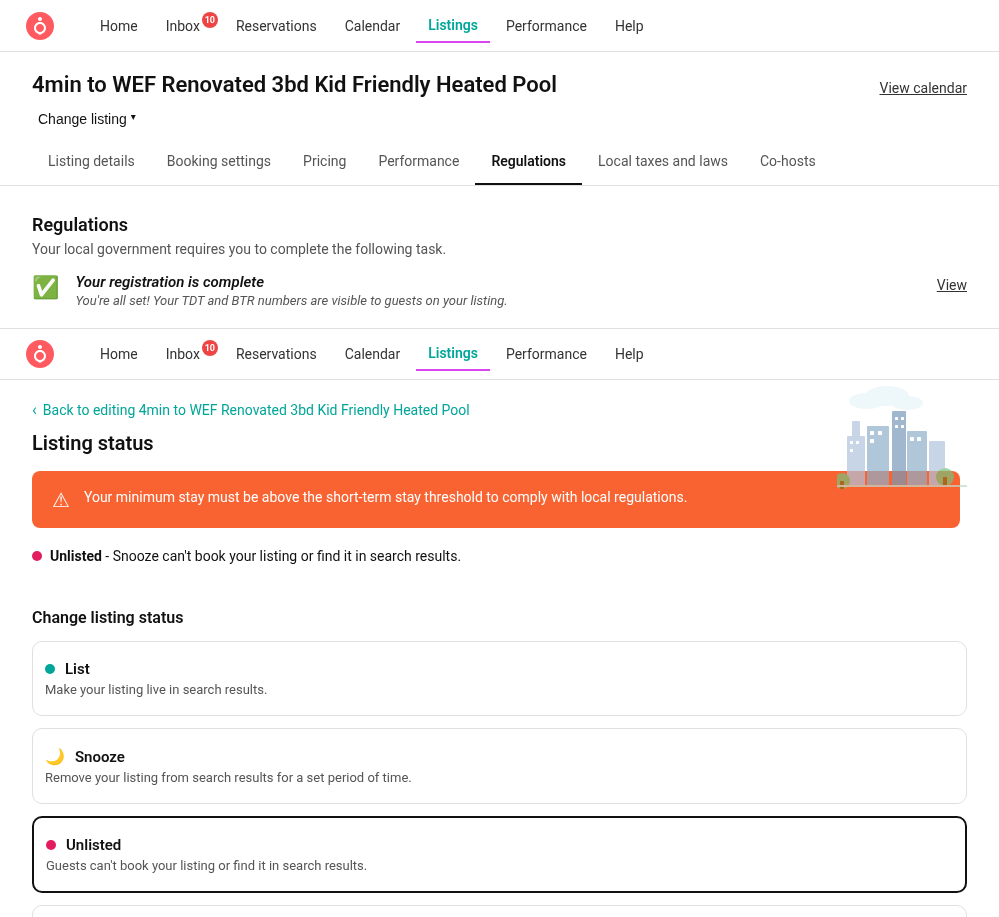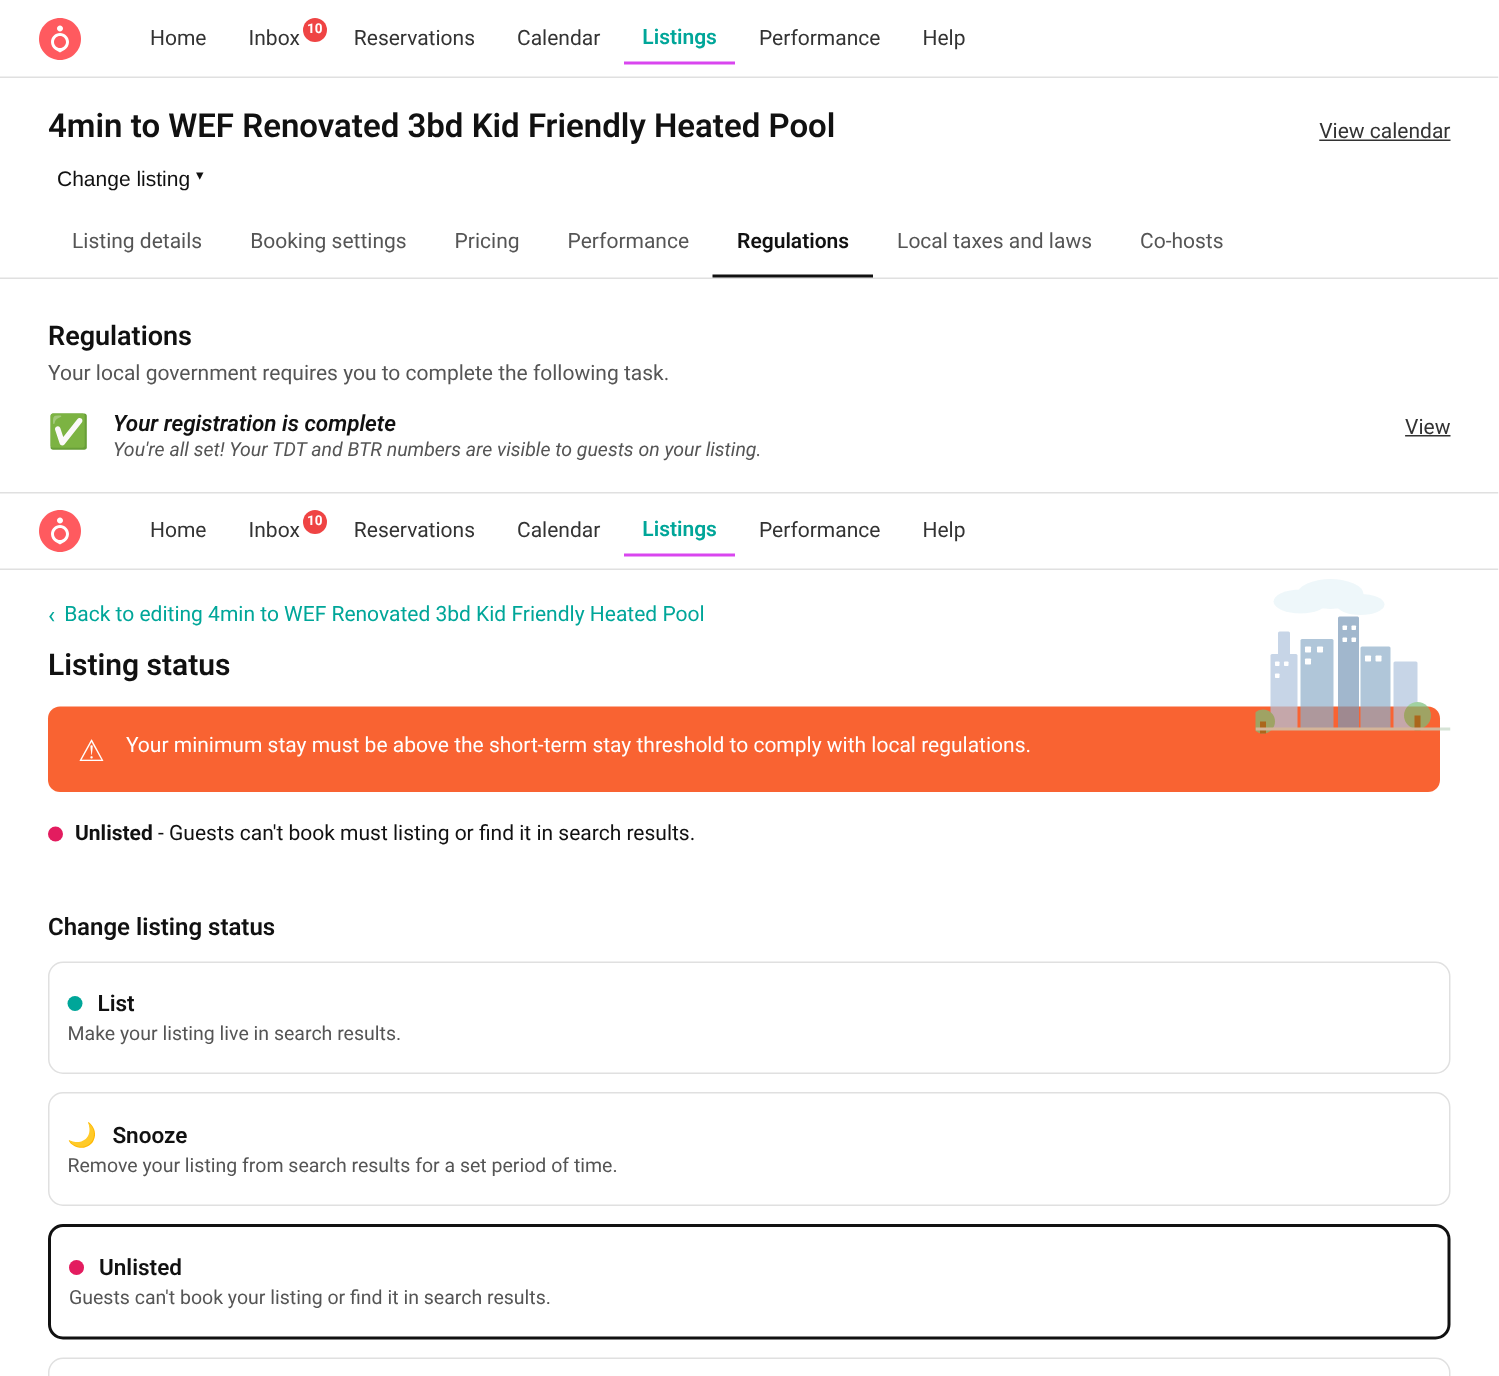--- a/index.html
+++ b/index.html
@@ -251,21 +251,21 @@
 
   <div class="warning-box">
     <span class="warning-icon">⚠</span>
     <span class="warning-text">Your minimum stay must be above the short-term stay threshold to comply with local regulations.</span>
   </div>
 
   <div class="unlisted-row">
     <div class="dot-red"></div>
     <span class="unlisted-text">
       <strong>Unlisted</strong>
-      <span>- Guests can't book must listing or find it in search results.</span>
+      <span>- Snooze can't book your listing or find it in search results.</span>
     </span>
   </div>
 </div>
 
 <div class="change-status-section">
   <div class="change-status-title">Change listing status</div>
 
   <div class="status-card">
     <div class="status-card-header">
       <div class="dot-green"></div>

